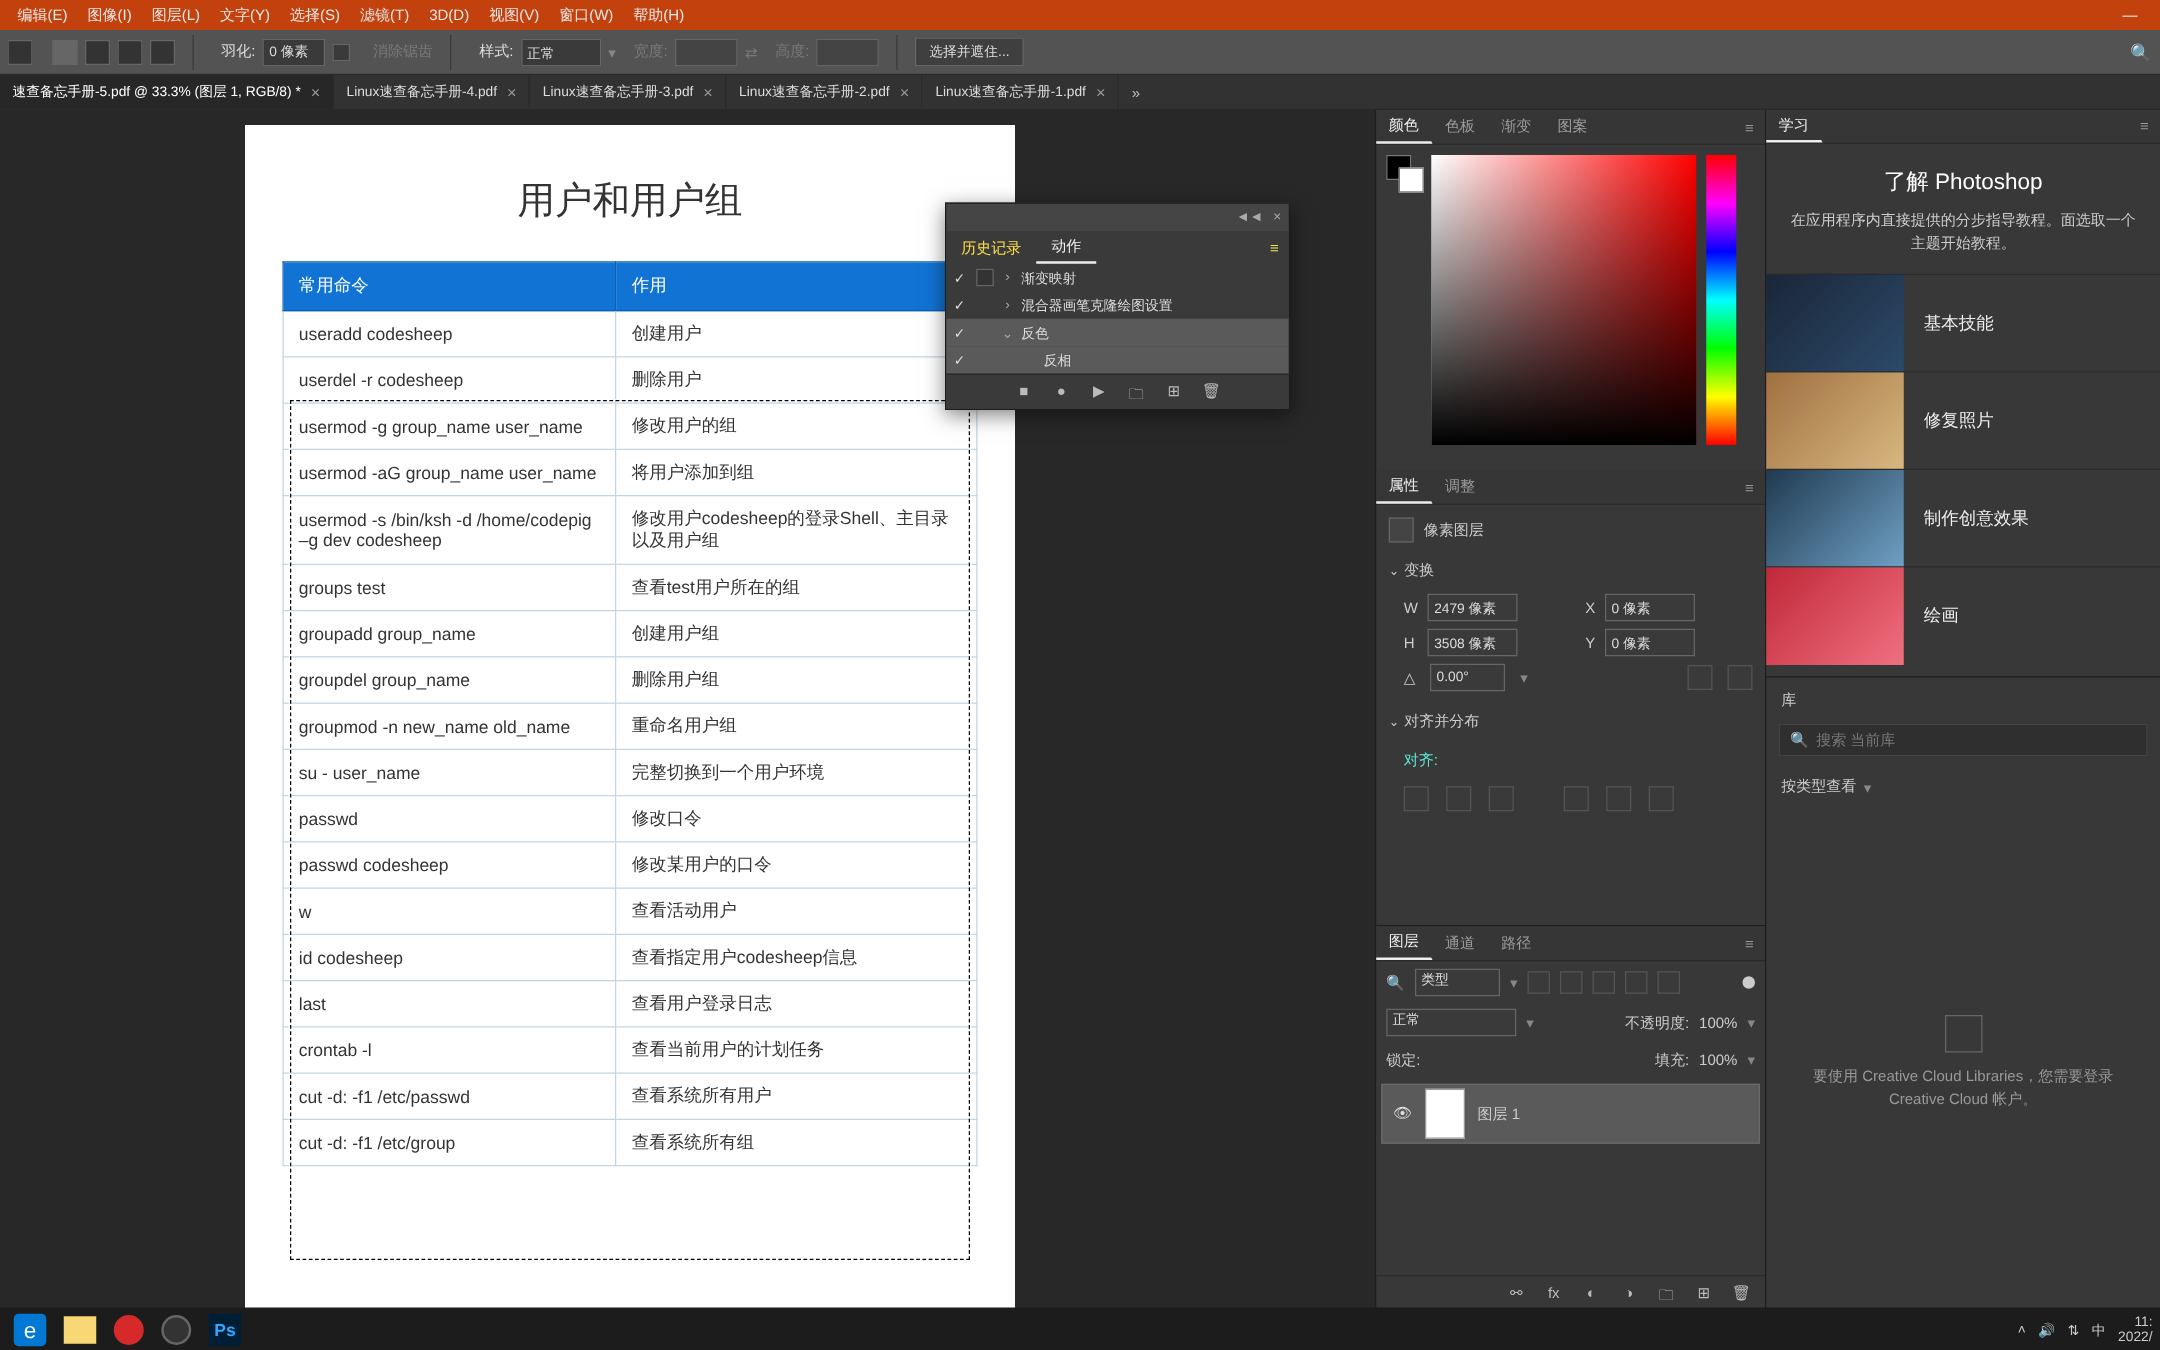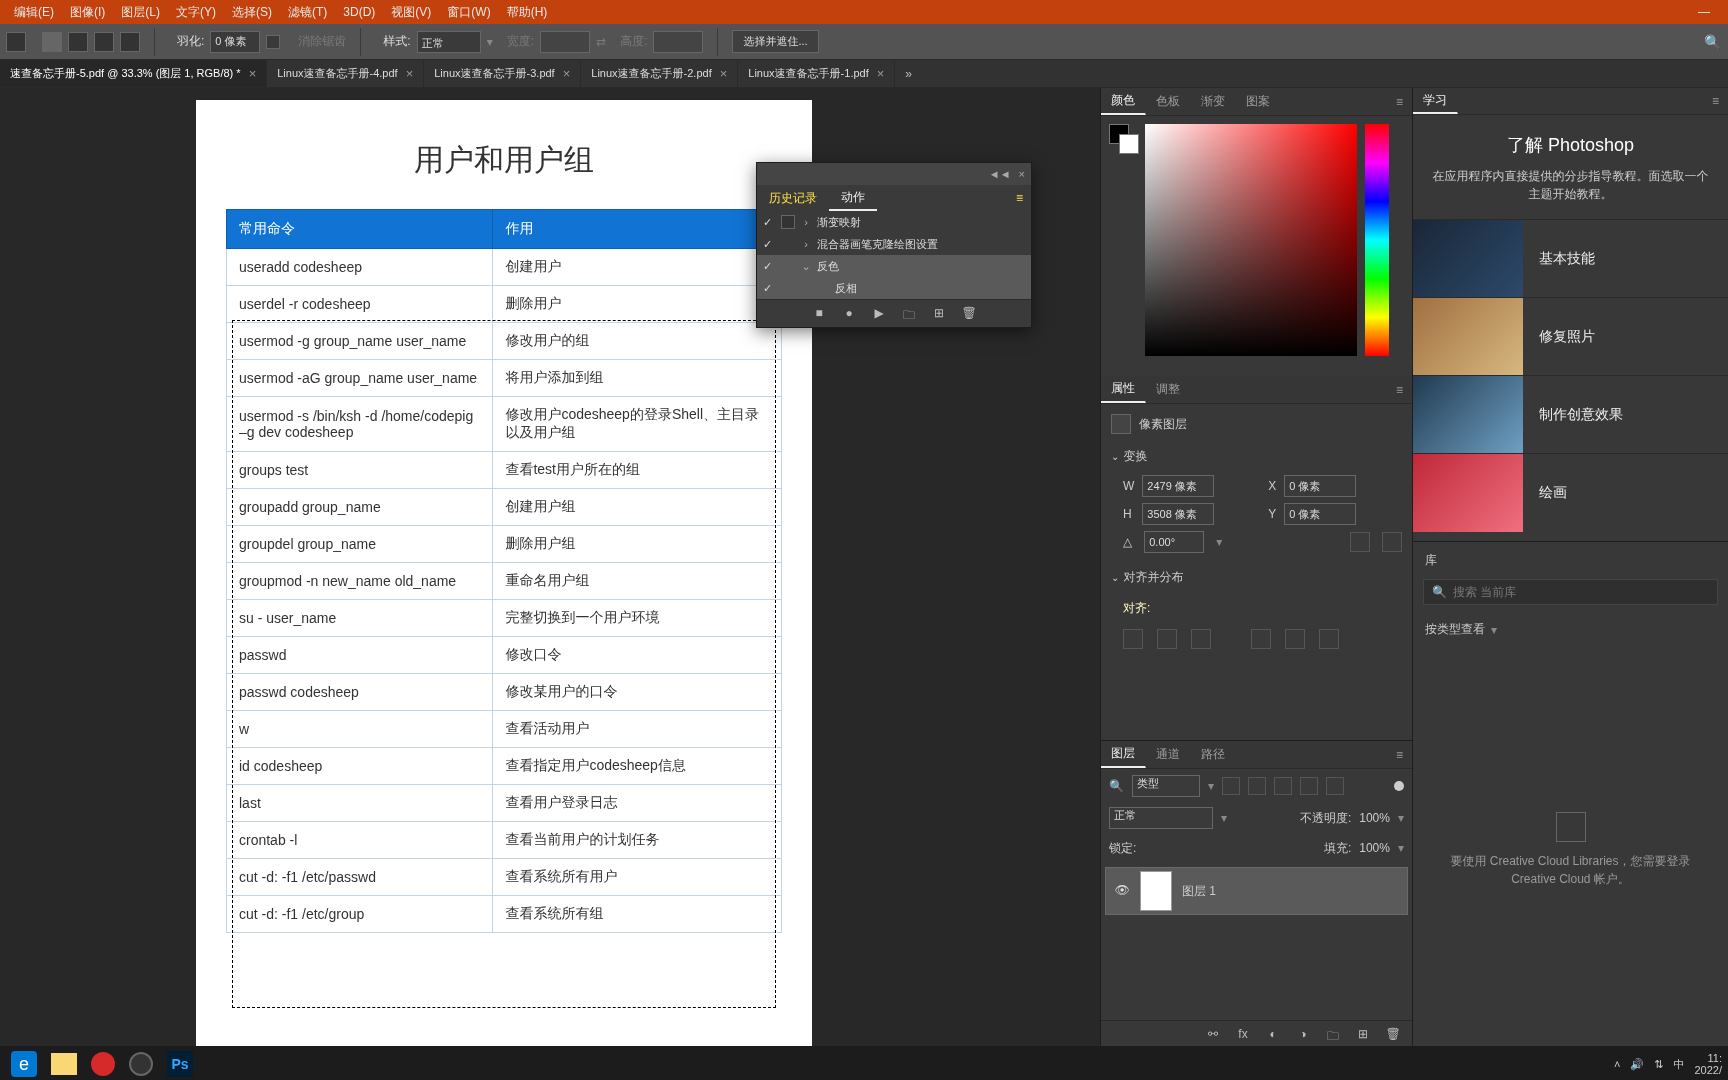--- a/index.html
+++ b/index.html
@@ -55,21 +55,21 @@
 .proppanel { flex:1; padding:6px 10px; font-size:12px; color:#ccc; display:flex; flex-direction:column; gap:6px; overflow:hidden; }
 .proppanel .hdr { display:flex; align-items:center; gap:8px; padding:4px 0; }
 .proppanel .ico { width:20px; height:20px; background:#444; border:1px solid #666; }
 .proppanel .sec { display:flex; align-items:center; gap:4px; padding:4px 0; }
 .proppanel .sec .tri { font-size:10px; }
 .proppanel .grid2 { display:grid; grid-template-columns:auto 1fr auto 1fr; gap:6px 8px; align-items:center; padding-left:12px; }
 .proppanel input { width:72px; height:22px; background:#3a3a3a; border:1px solid #666; color:#ddd; font-size:11px; padding:0 4px; }
 .proppanel .row { display:flex; gap:12px; align-items:center; padding-left:12px; }
 .proppanel .iconbtn { width:20px; height:20px; background:#3a3a3a; border:1px solid #555; }
 .alignrow { display:flex; gap:14px; padding:4px 12px; }
-.alighdr { padding:4px 0 2px 12px; color:#fef9c3; }
+.alighdr { padding:4px 0 2px 12px; color:#5eead4; }
 
 
 .layerspanel { flex:0 0 310px; display:flex; flex-direction:column; border-top:1px solid #1d1d1d; }
 .layerspanel .filters { height:34px; display:flex; align-items:center; gap:8px; padding:0 8px; }
 .layerspanel .filters .sel { width:68px; height:22px; background:#3a3a3a; border:1px solid #666; color:#ddd; font-size:11px; padding:0 4px; }
 .layerspanel .filters .fico { width:18px; height:18px; background:#3a3a3a; border:1px solid #555; }
 .layerspanel .blendrow { height:30px; display:flex; align-items:center; gap:8px; padding:0 8px; }
 .layerspanel .blendrow .sel { width:104px; height:22px; background:#3a3a3a; border:1px solid #666; color:#ddd; font-size:11px; padding:0 4px; }
 .layerspanel .lockrow { height:30px; display:flex; align-items:center; gap:8px; padding:0 8px; }
 .layerlist { flex:1; background:#383838; padding:4px; }

